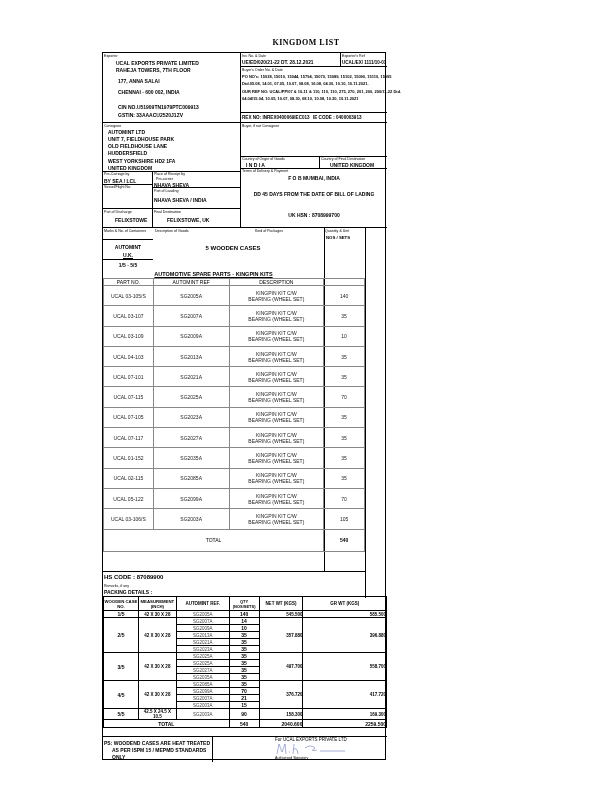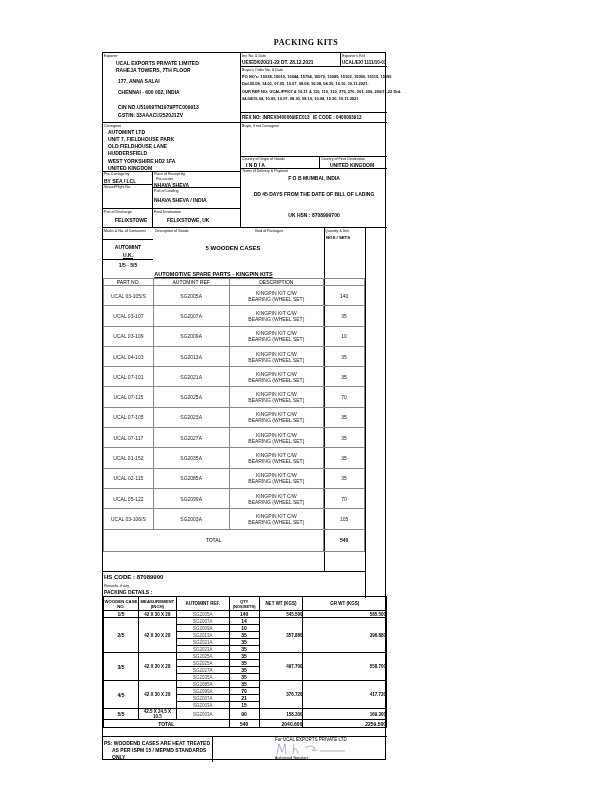--- a/index.html
+++ b/index.html
@@ -11,21 +11,21 @@
   .vl { position: absolute; border-left: 1px solid #000; width: 0; }
   table { border-collapse: collapse; position: absolute; }
   td { border: 1px solid #000; font-size: 5px; text-align: center; vertical-align: middle; padding: 0; }
   .grey td { border-color: #888; }
   .pt { font-size: 5px; color: #222; }
   .signature { position: absolute; }
 </style>
 </head>
 <body>
 
-<div class="title">PACKING KITS</div>
+<div class="title">KINGDOM LIST</div>
 
 <div style="position:absolute;left:102px;top:52px;width:284px;height:708px;border:1.5px solid #000;">
 
   <div style="position:absolute;left:0;top:0;width:138px;height:70px;border-right:1px solid #000;border-bottom:1px solid #000;">
     <div class="lbl" style="left:1px;top:1px;">Exporter</div>
     <div class="val" style="left:13px;top:7px;">UCAL EXPORTS PRIVATE LIMITED</div>
     <div class="val" style="left:13px;top:14px;">RAHEJA TOWERS, 7TH FLOOR</div>
     <div class="val" style="left:15px;top:25px;">177, ANNA SALAI</div>
     <div class="val" style="left:15px;top:36px;">CHENNAI - 600 002, INDIA</div>
     <div class="val" style="left:15px;top:51px;">CIN NO.U51909TN1979PTC009913</div>

